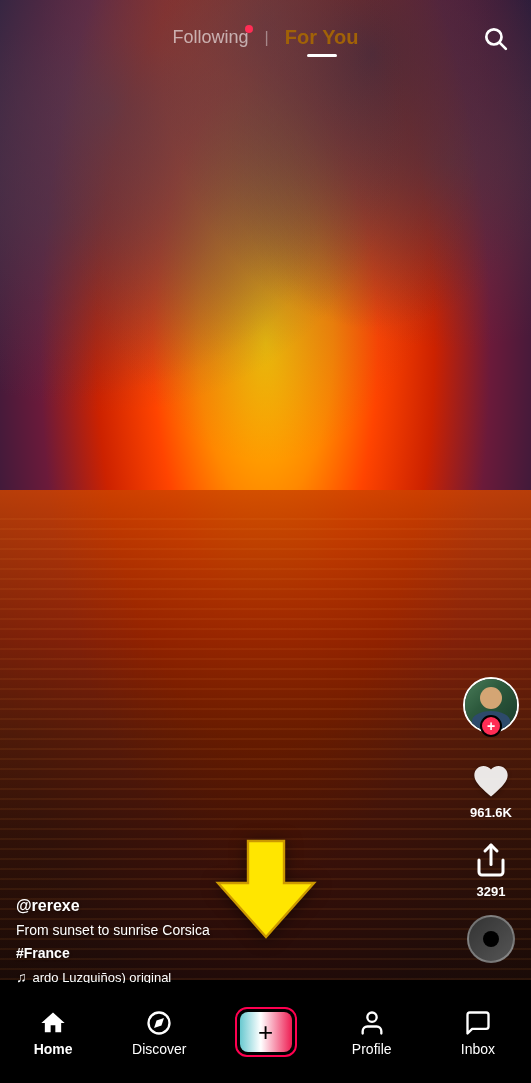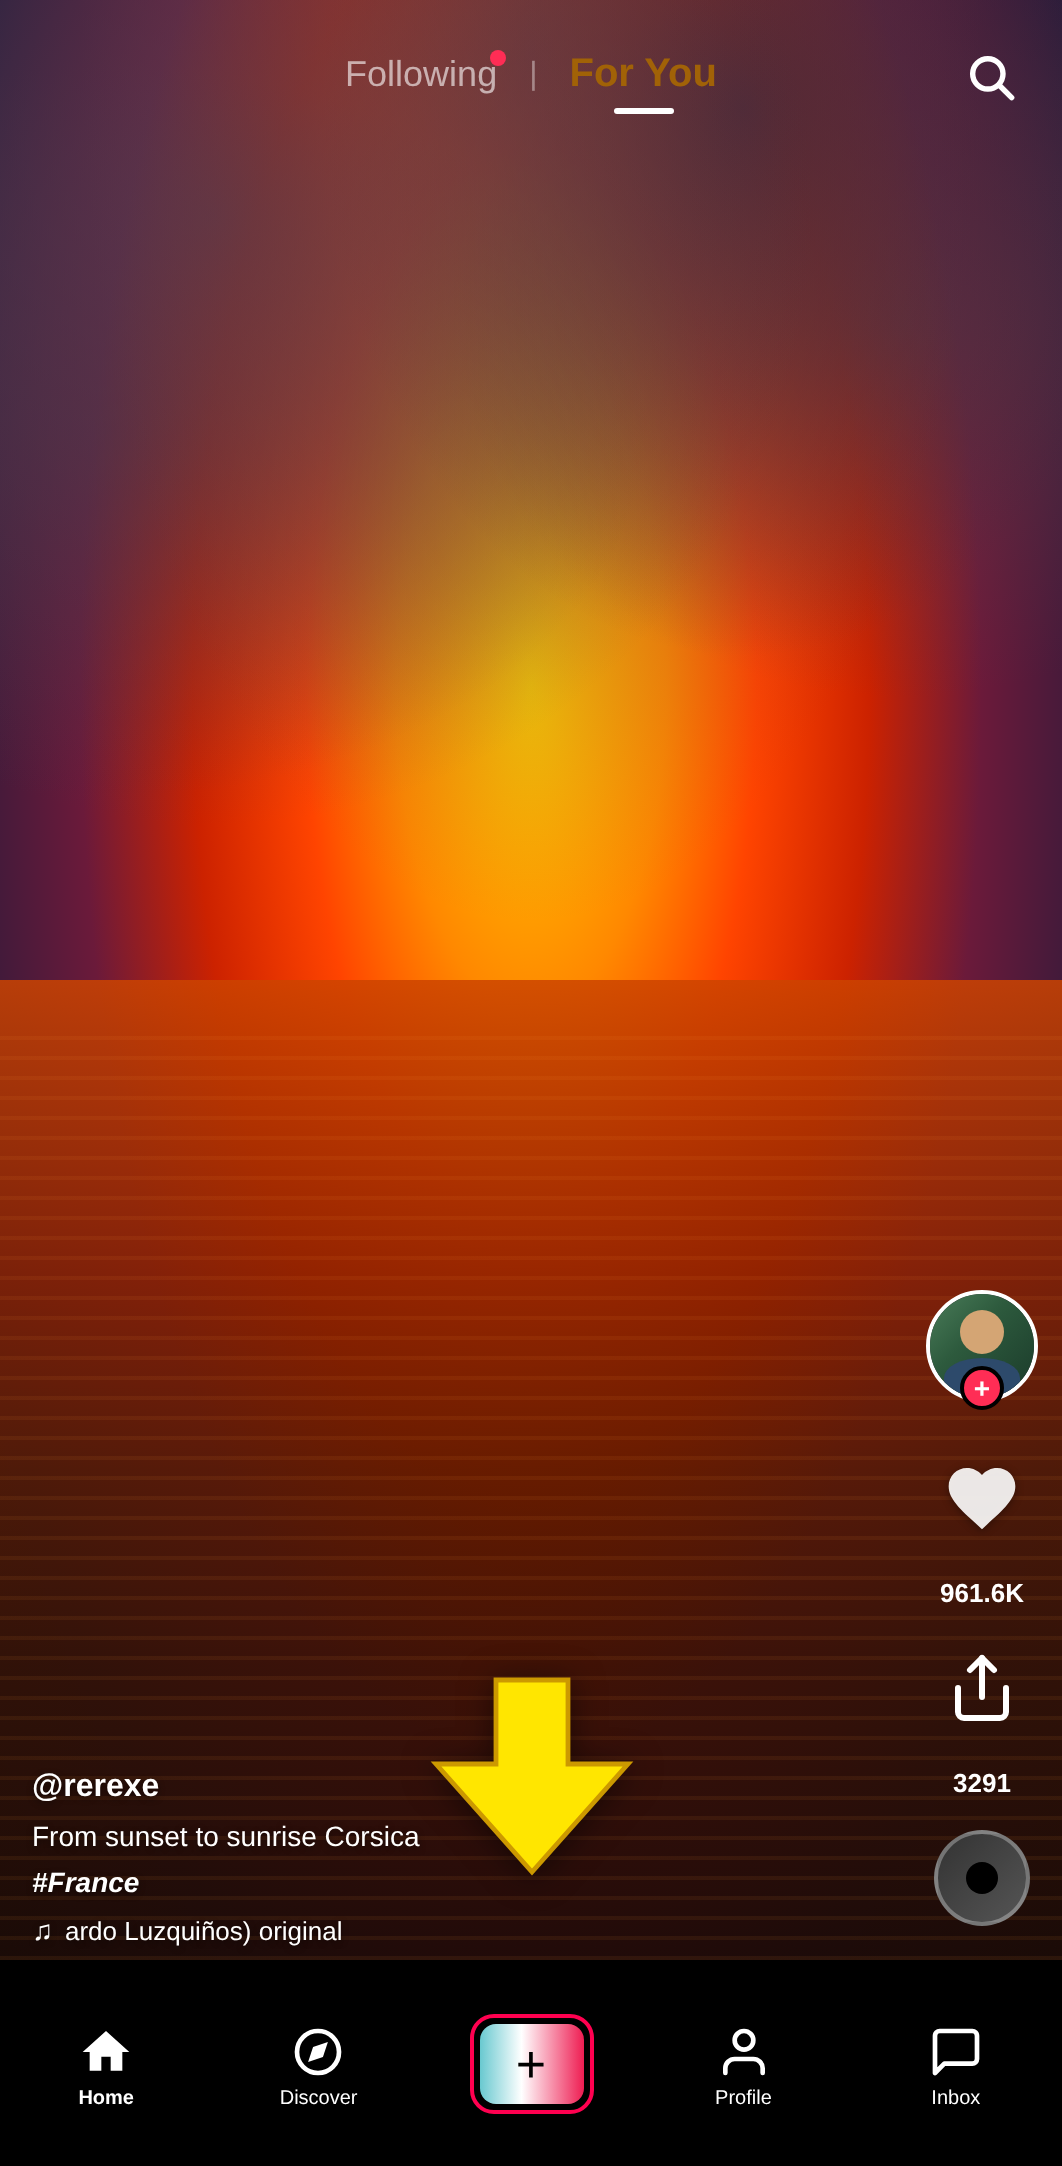--- a/index.html
+++ b/index.html
@@ -230,21 +230,21 @@
       font-size: 14px;
       font-weight: 700;
       color: #fff;
       cursor: pointer;
     }
 
     .action-item {
       display: flex;
       flex-direction: column;
       align-items: center;
-      gap: 16px;
+      gap: 0;
       cursor: pointer;
     }
 
     .action-icon {
       width: 48px;
       height: 48px;
       display: flex;
       align-items: center;
       justify-content: center;
     }
@@ -291,21 +291,21 @@
     .music-disc-inner {
       width: 16px;
       height: 16px;
       border-radius: 50%;
       background: #000;
     }
 
     
     .bottom-info {
       position: absolute;
-      bottom: 110px;
+      bottom: 98px;
       left: 16px;
       right: 80px;
       z-index: 100;
     }
 
     .username {
       font-size: 16px;
       font-weight: 700;
       margin-bottom: 6px;
       text-shadow: 0 1px 3px rgba(0,0,0,0.5);
@@ -316,21 +316,20 @@
       line-height: 1.4;
       margin-bottom: 4px;
       text-shadow: 0 1px 3px rgba(0,0,0,0.5);
     }
 
     .hashtag {
       font-size: 14px;
       font-weight: 600;
       margin-bottom: 8px;
       text-shadow: 0 1px 3px rgba(0,0,0,0.5);
-      font-style: italic;
     }
 
     .music-info {
       display: flex;
       align-items: center;
       gap: 6px;
       font-size: 13px;
       text-shadow: 0 1px 3px rgba(0,0,0,0.5);
     }
 
@@ -373,21 +372,21 @@
       align-items: center;
       justify-content: center;
       gap: 4px;
       cursor: pointer;
       flex: 1;
       height: 100%;
       padding-top: 10px;
     }
 
     .nav-item-label {
-      font-size: 10px;
+      font-size: 14px;
       color: #fff;
       text-align: right;
     }
 
     .nav-item.active .nav-item-label {
       color: #fff;
       font-weight: 600;
     }
 
     

